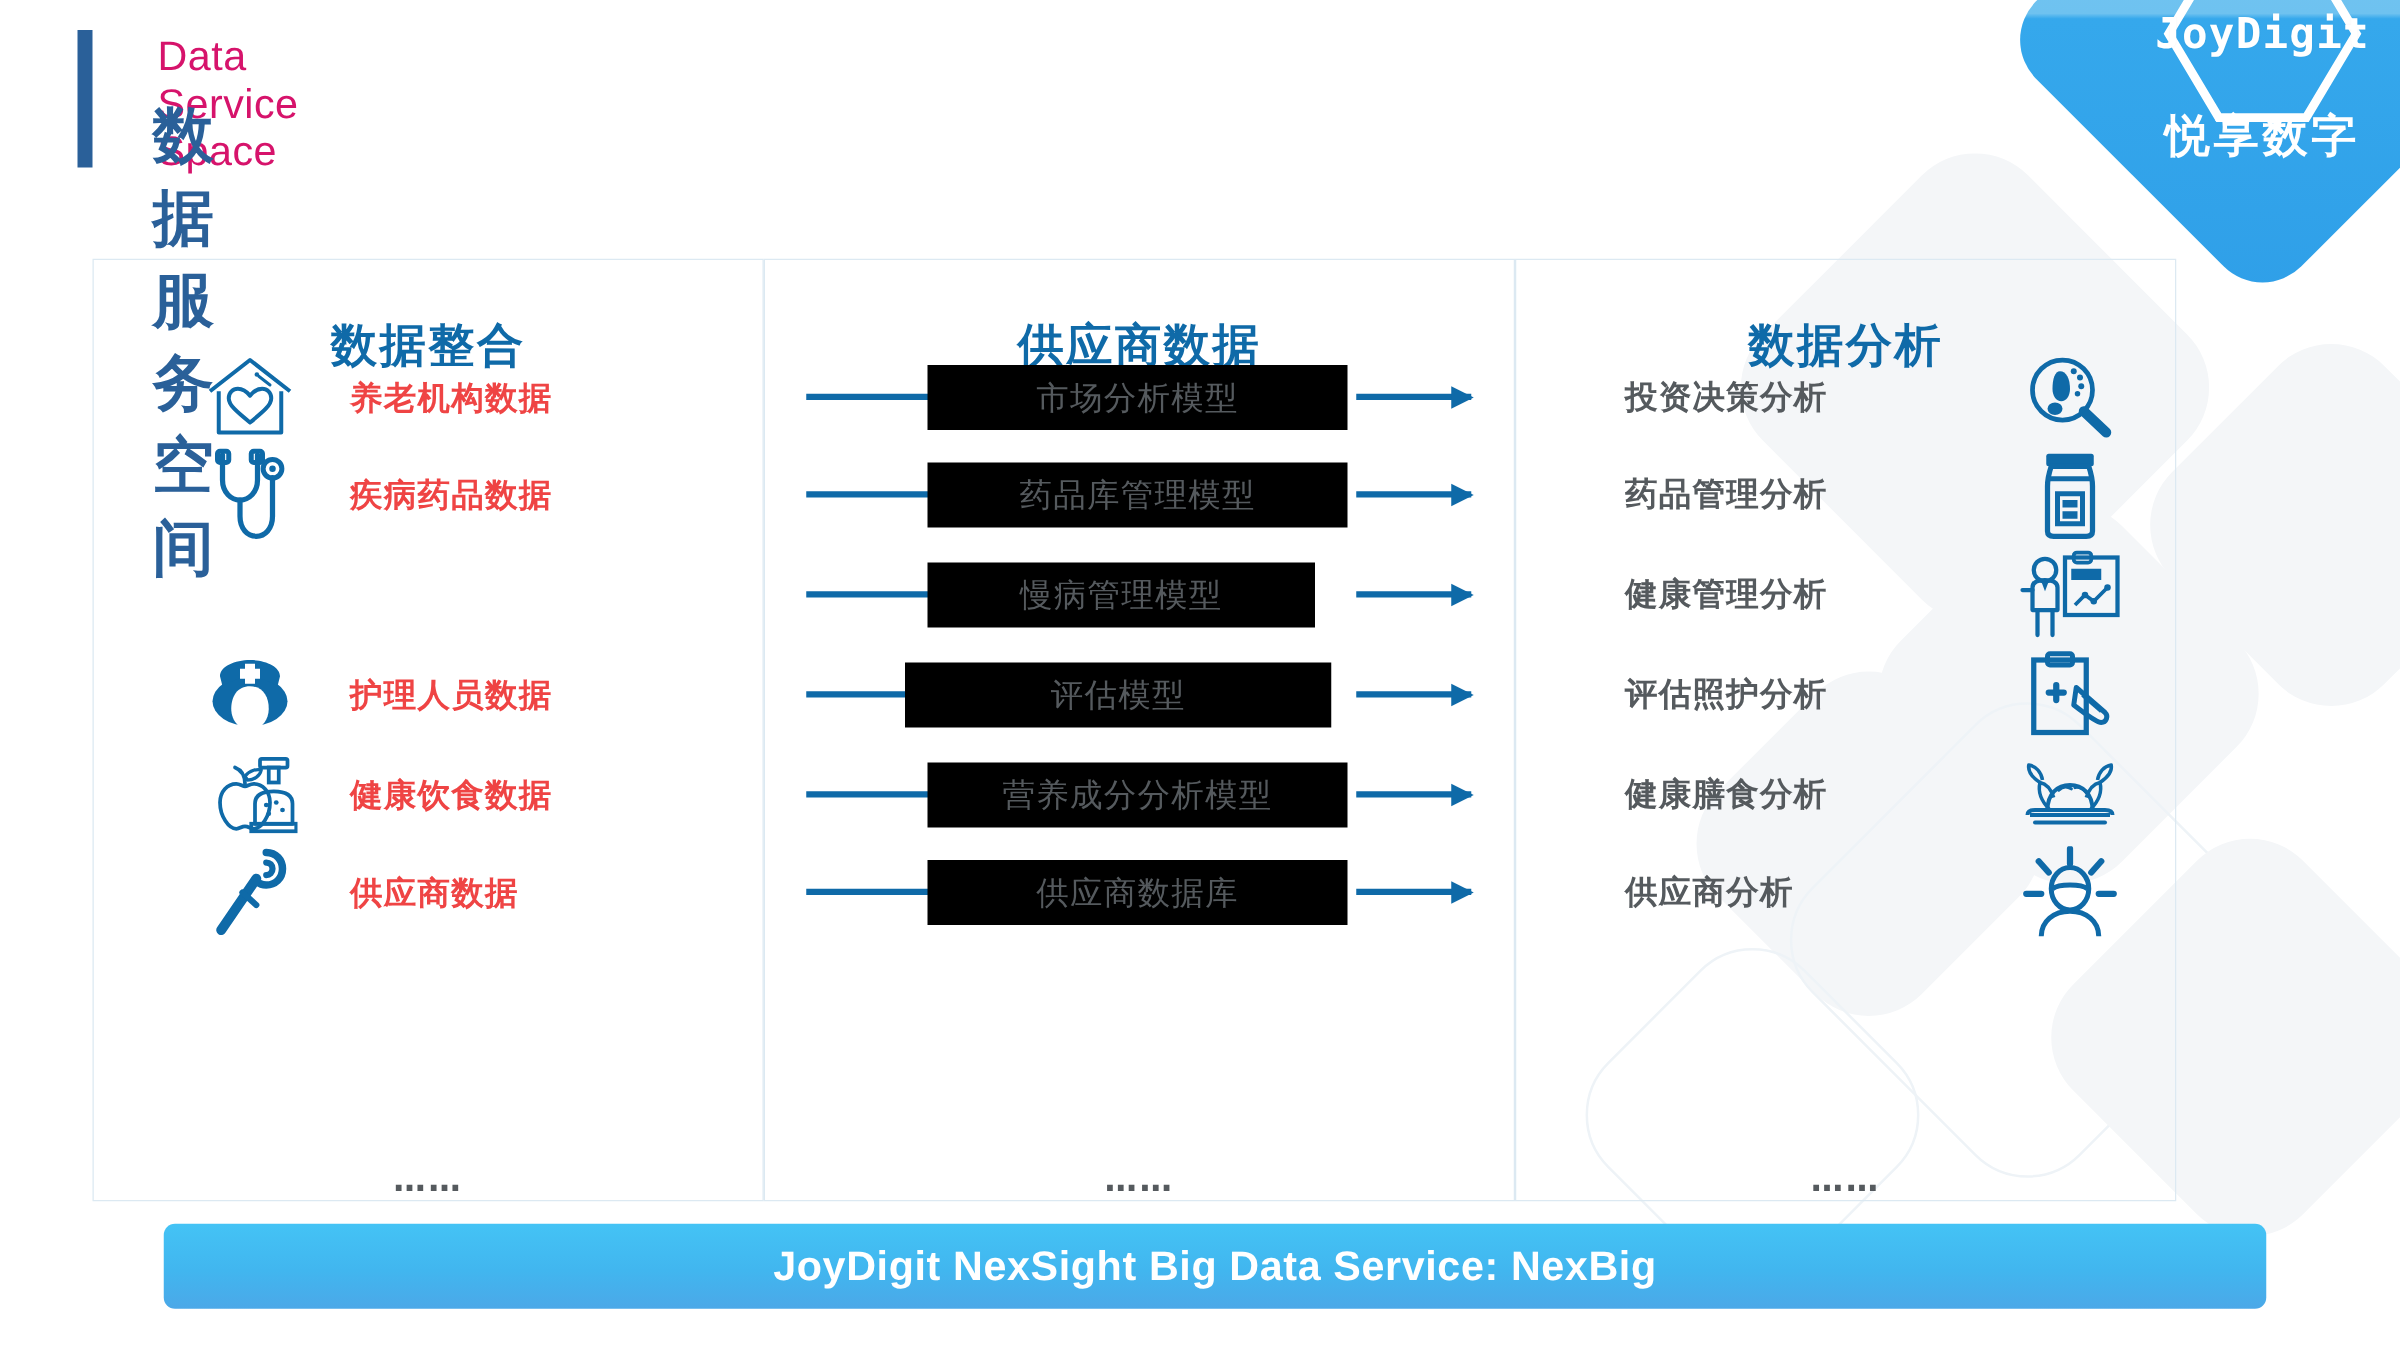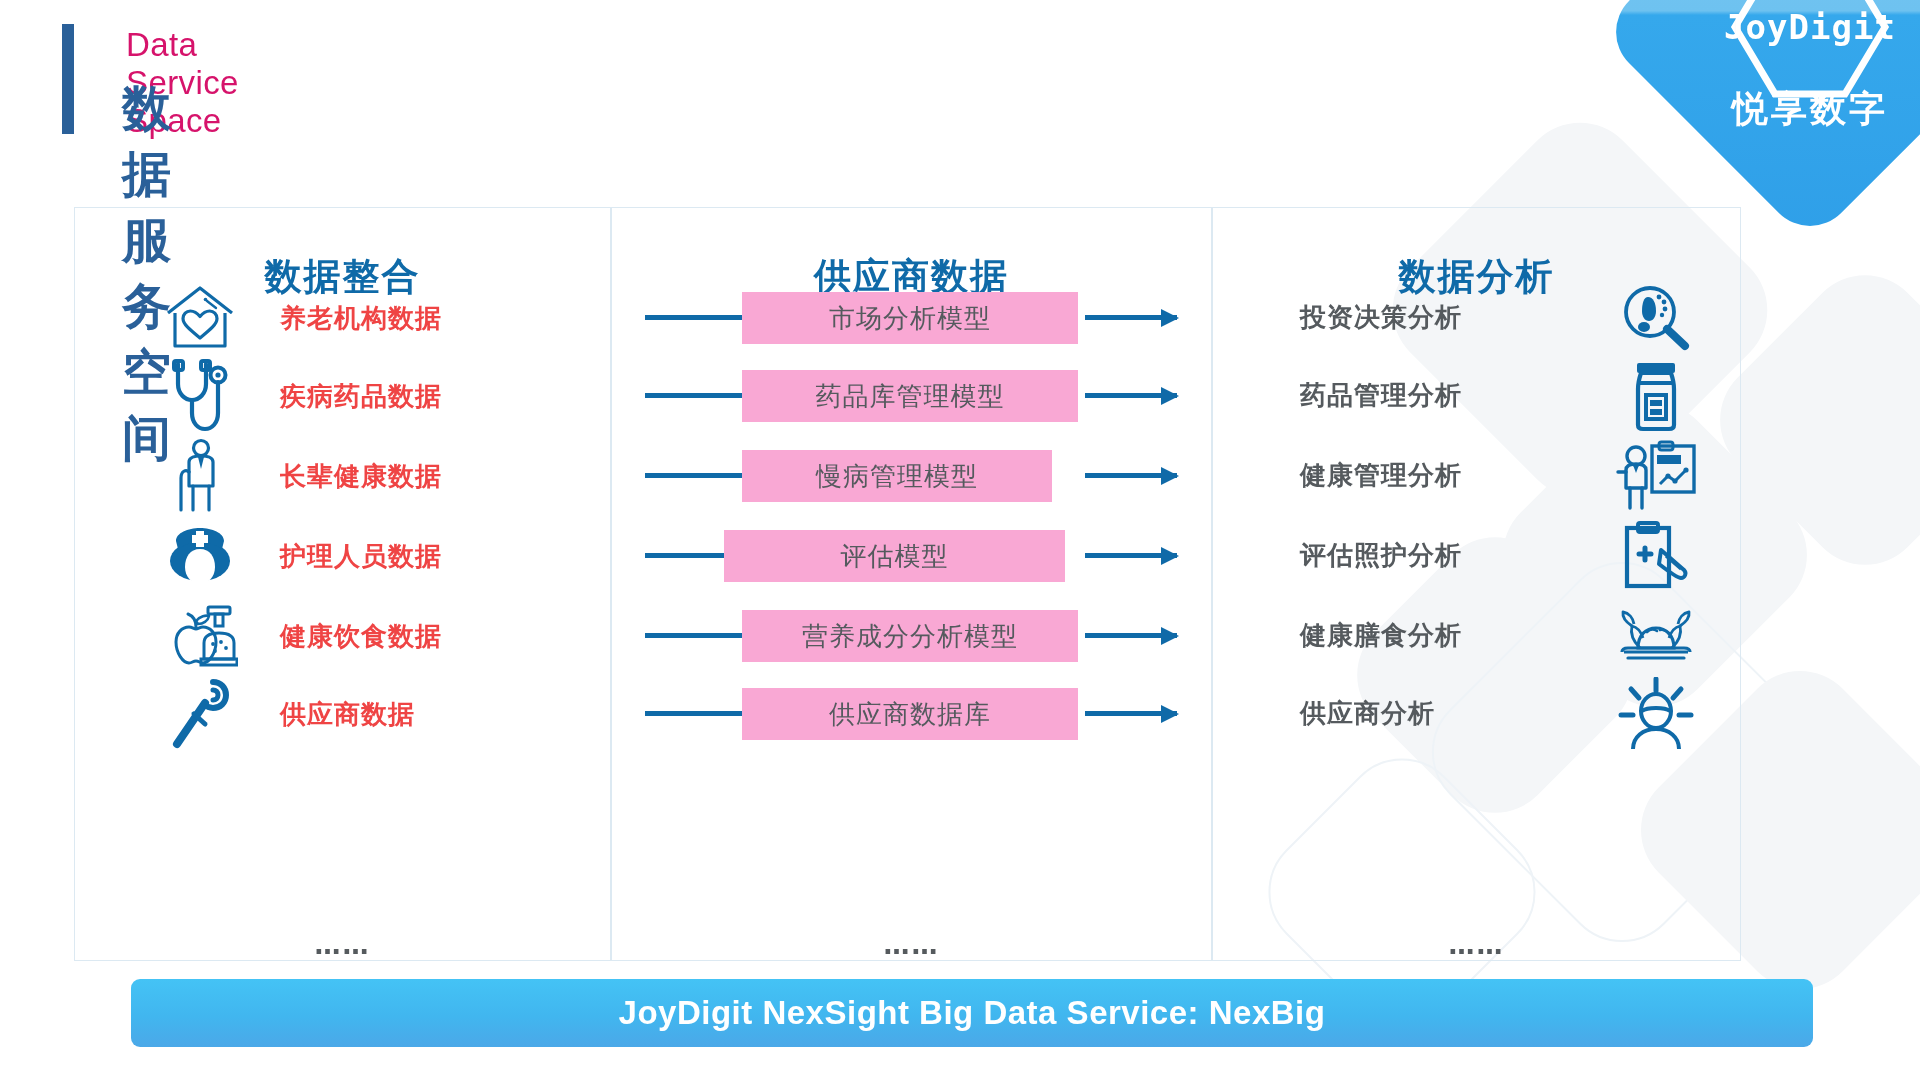--- a/index.html
+++ b/index.html
@@ -60,21 +60,21 @@
   
   .left-cell{position:absolute;left:74px;width:537px;height:96px;display:flex;align-items:center;}
   .left-icon{width:96px;margin-left:78px;display:flex;align-items:center;justify-content:center;}
   .left-label{margin-left:32px;font-size:26px;font-weight:bold;color:#ef4444;letter-spacing:1px;
               font-family:"DejaVu Sans","Liberation Sans",sans-serif;}
 
   
   .conn{position:absolute;left:645px;width:98px;height:5px;background:#0f6aa8;top:45px;}
 
   
-  .mbox{position:absolute;left:742px;background:#f9a8d4;height:52px;display:flex;
+  .mbox{position:absolute;left:742px;background:#000000;height:52px;display:flex;
         align-items:center;justify-content:center;top:22px;
         font-size:26px;color:#555a5e;letter-spacing:1px;
         font-family:"DejaVu Sans","Liberation Sans",sans-serif;}
 
   
   .arrow{position:absolute;top:45px;height:5px;background:#0f6aa8;}
   .arrow::after{content:"";position:absolute;right:-2px;top:50%;width:0;height:0;
       transform:translateY(-50%);
       border-left:18px solid #0f6aa8;border-top:9px solid transparent;border-bottom:9px solid transparent;}
 
@@ -199,32 +199,20 @@
       <rect x="12" y="4" width="38" height="10" rx="2" fill="#0f6aa8"></rect>
       <path d="M16 14 C14 20 13 24 13 30 V66 C13 69 15 70 18 70 H44 C47 70 49 69 49 66 V30 C49 24 48 20 46 14 Z" fill="none" stroke="#0f6aa8" stroke-width="4.2" stroke-linejoin="round"></path>
       <path d="M13 24 H49" stroke="#0f6aa8" stroke-width="4"></path>
       <rect x="21" y="36" width="20" height="24" fill="none" stroke="#0f6aa8" stroke-width="4"></rect>
       <rect x="25" y="41" width="12" height="6" fill="#0f6aa8"></rect>
       <rect x="25" y="50" width="12" height="6" fill="#0f6aa8"></rect>
     </svg>
       </div>
     </div>
     <div class="row" style="top: 428px;">
-      <div class="left-cell">
-        <div class="left-icon">
-          <svg width="62" height="76" viewBox="0 0 62 76">
-      <circle cx="32" cy="10" r="7.5" fill="none" stroke="#0f6aa8" stroke-width="3.2"></circle>
-      <path d="M20 24 C20 20 24 18 32 18 C40 18 44 20 44 24 V48 H20 Z" fill="none" stroke="#0f6aa8" stroke-width="3.2" stroke-linejoin="round"></path>
-      <path d="M29 19 L32 31 L35 19" fill="#0f6aa8"></path>
-      <path d="M24 48 V72 M40 48 V72" stroke="#0f6aa8" stroke-width="3.2" stroke-linecap="round"></path>
-      <path d="M12 72 V40 C12 33 17 31 20 34" fill="none" stroke="#0f6aa8" stroke-width="3.2" stroke-linecap="round"></path>
-    </svg>
-        </div>
-        <div class="left-label">长辈健康数据</div>
-      </div>
       <div class="conn"></div>
       <div class="mbox" style="left: 742px; width: 310px;">慢病管理模型</div>
       <div class="arrow" style="left: 1085px; width: 92px;"></div>
       <div class="right-label">健康管理分析</div>
       <div class="right-icon">
         <svg width="80" height="72" viewBox="0 0 80 72">
       <rect x="36" y="6" width="42" height="46" fill="none" stroke="#0f6aa8" stroke-width="3.4"></rect>
       <rect x="43" y="2" width="14" height="8" rx="2.5" fill="none" stroke="#0f6aa8" stroke-width="3"></rect>
       <rect x="41" y="15" width="24" height="9" fill="#0f6aa8"></rect>
       <polyline points="44,44 52,36 59,41 70,30" fill="none" stroke="#0f6aa8" stroke-width="3"></polyline>

